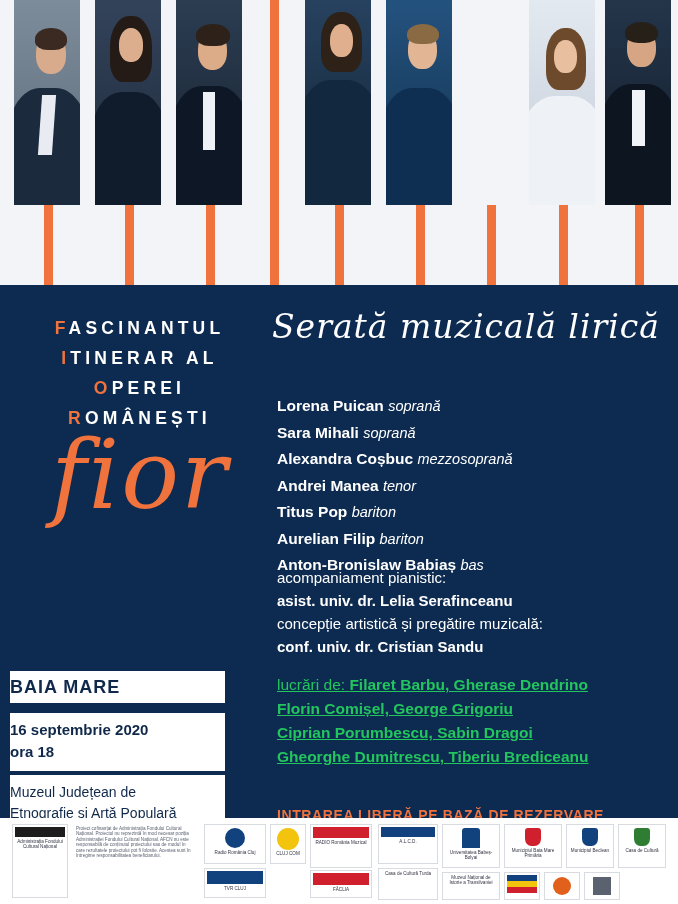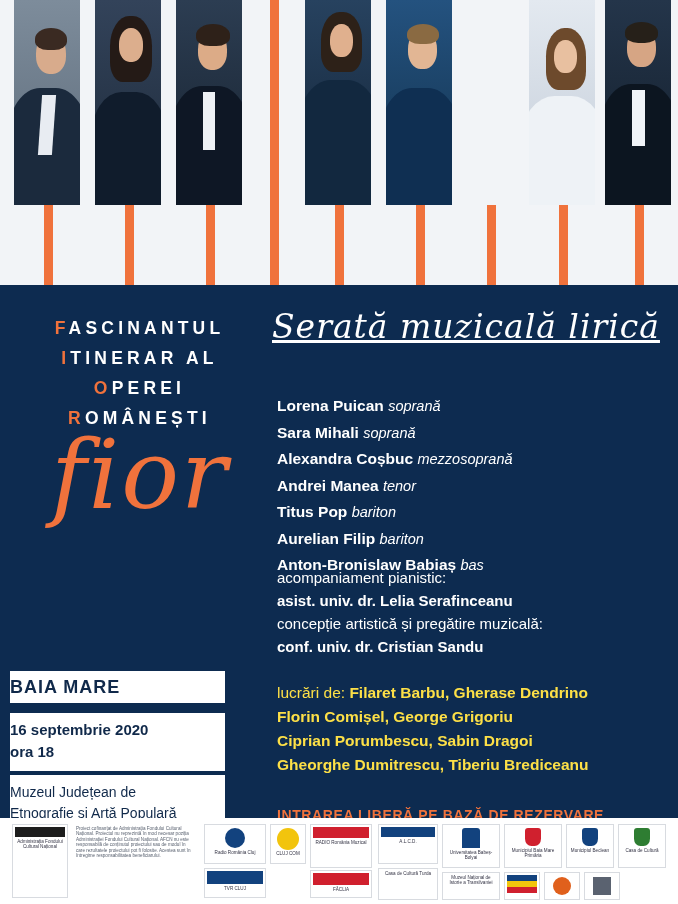--- a/index.html
+++ b/index.html
@@ -94,21 +94,20 @@
   
   .serata{
     position:absolute;
     top:22px;left:272px;width:390px;
     color:#ffffff;
     font-family:"DejaVu Serif", serif;
     font-style:italic;
     font-size:33px;
     letter-spacing:1px;
     white-space:nowrap;
-    text-decoration:underline;
   }
   .cast{
     position:absolute;
     top:108px;left:277px;width:400px;
   }
   .cast-row{
     color:#ffffff;
     font-size:15.5px;
     line-height:25.5px;
     white-space:nowrap;
@@ -120,24 +119,25 @@
     position:absolute;
     top:281px;left:277px;width:400px;
     color:#ffffff;
     font-size:15px;
     line-height:23px;
   }
   .credits .b{font-weight:bold;}
 
   .works{
     position:absolute;
-    top:396px;left:277px;width:400px;
-    color:#fde047;
+    top:388px;left:277px;width:400px;
+    color:#22c55e;
     font-size:15.5px;
     line-height:24px;
+    text-decoration:underline;
   }
   .works .b{font-weight:bold;}
   .works .lead{font-weight:normal;}
 
   .free{
     position:absolute;
     top:522px;left:277px;width:400px;
     color:#f0723c;
     font-weight:bold;
     font-size:14px;

